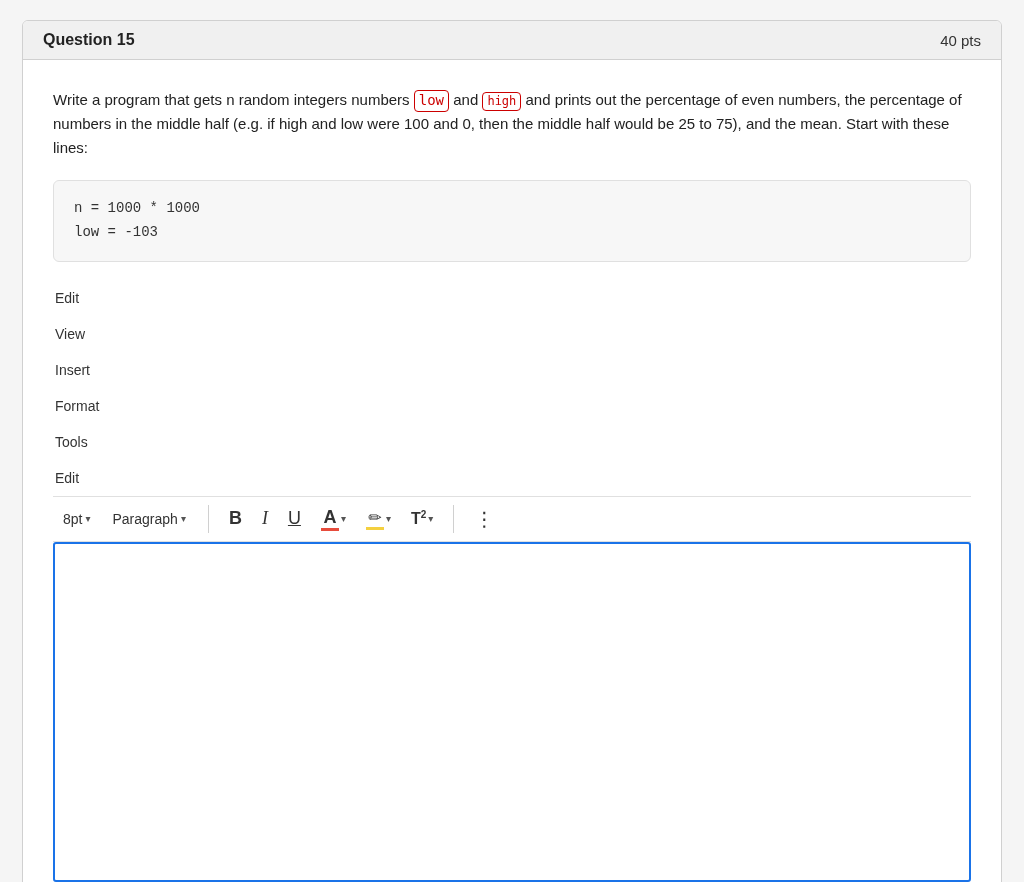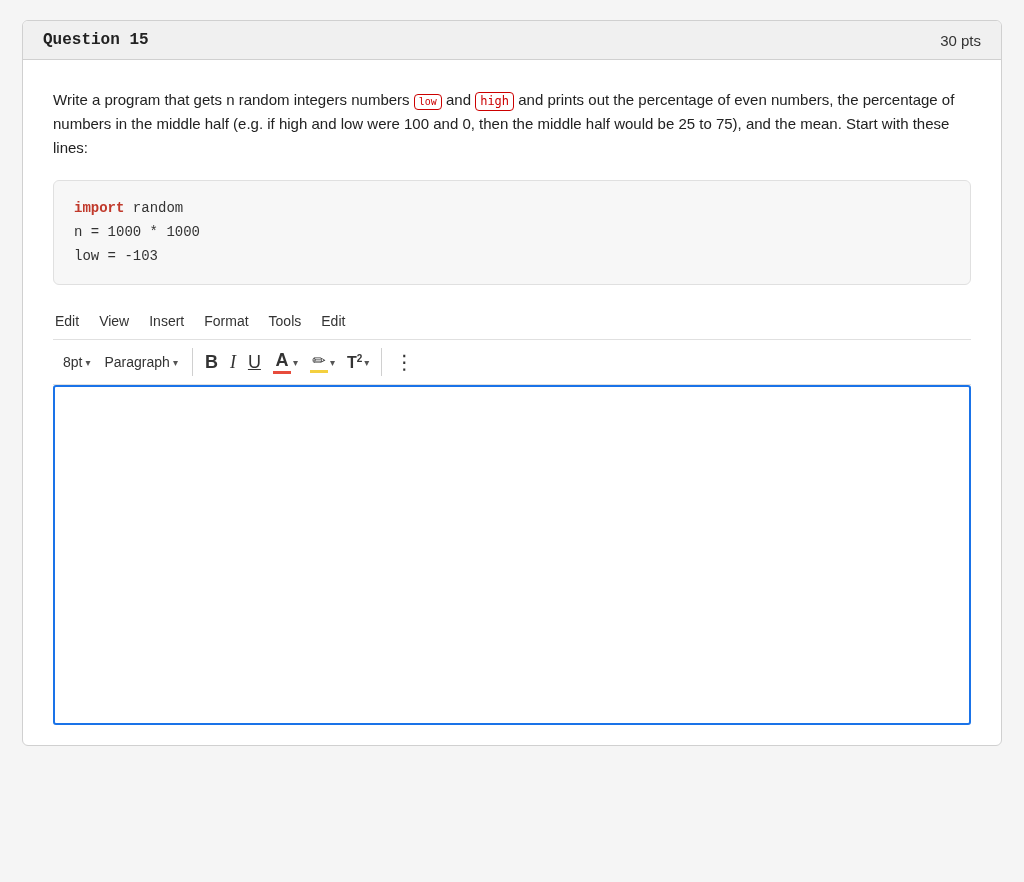--- a/index.html
+++ b/index.html
@@ -23,42 +23,41 @@
       border-bottom: 1px solid #d0d0d0;
       padding: 10px 20px;
       display: flex;
       justify-content: space-between;
       align-items: center;
     }
     .card-header-title {
       font-weight: 700;
       font-size: 16px;
       color: #222;
-      font-family: Liberation Mono, monospace;
     }
     .card-header-pts {
       font-size: 15px;
       color: #333;
     }
     .card-body {
       padding: 28px 30px 20px 30px;
     }
     .question-text {
       font-size: 15px;
       color: #222;
       line-height: 1.6;
       margin-bottom: 20px;
     }
     .tag-low {
       display: inline-block;
       border: 1.5px solid #cc0000;
       border-radius: 4px;
       padding: 0 4px;
       color: #cc0000;
-      font-size: 10px;
+      font-size: 14px;
       font-family: monospace;
       line-height: 1.4;
     }
     .tag-high {
       display: inline-block;
       border: 1.5px solid #cc0000;
       border-radius: 4px;
       padding: 0 4px;
       color: #cc0000;
       font-size: 12px;
@@ -75,31 +74,32 @@
       line-height: 1.7;
       color: #333;
       margin-bottom: 28px;
     }
     .code-keyword { color: #c0392b; font-weight: bold; }
     .toolbar-menu {
       display: flex;
       gap: 20px;
       margin-bottom: 10px;
       padding: 0 2px;
+      flex-direction: column;
     }
     .toolbar-menu-item {
       font-size: 14px;
       color: #333;
       cursor: pointer;
       user-select: none;
     }
     .toolbar-formatting {
       display: flex;
       align-items: center;
-      gap: 0;
+      gap: 8px;
       padding: 6px 4px;
       border-top: 1px solid #e0e0e0;
       border-bottom: 1px solid #e0e0e0;
       margin-bottom: 0;
     }
     .toolbar-divider {
       width: 1px;
       height: 28px;
       background: #d0d0d0;
       margin: 0 6px;
@@ -175,29 +175,28 @@
       flex-direction: column;
       align-items: center;
     }
   </style>
 </head>
 <body>
 
 <div class="card">
   <div class="card-header">
     <span class="card-header-title">Question 15</span>
-    <span class="card-header-pts">30 pts</span>
+    <span class="card-header-pts">40 pts</span>
   </div>
   <div class="card-body">
     <p class="question-text">
       <span>Write a program that gets n random integers numbers </span><span class="tag-low">low</span><span> and </span><span class="tag-high">high</span><span> and prints out the percentage of even numbers, the percentage of numbers in the middle half (e.g. if high and low were 100 and 0, then the middle half would be 25 to 75), and the mean. Start with these lines:</span>
     </p>
 
     <div class="code-block">
-      <div><span class="code-keyword">import</span><span> random</span></div>
       <div>n = 1000 * 1000</div>
       <div>low = -103</div>
     </div>
 
     <div class="toolbar-menu">
       <span class="toolbar-menu-item">Edit</span>
       <span class="toolbar-menu-item">View</span>
       <span class="toolbar-menu-item">Insert</span>
       <span class="toolbar-menu-item">Format</span>
       <span class="toolbar-menu-item">Tools</span>

